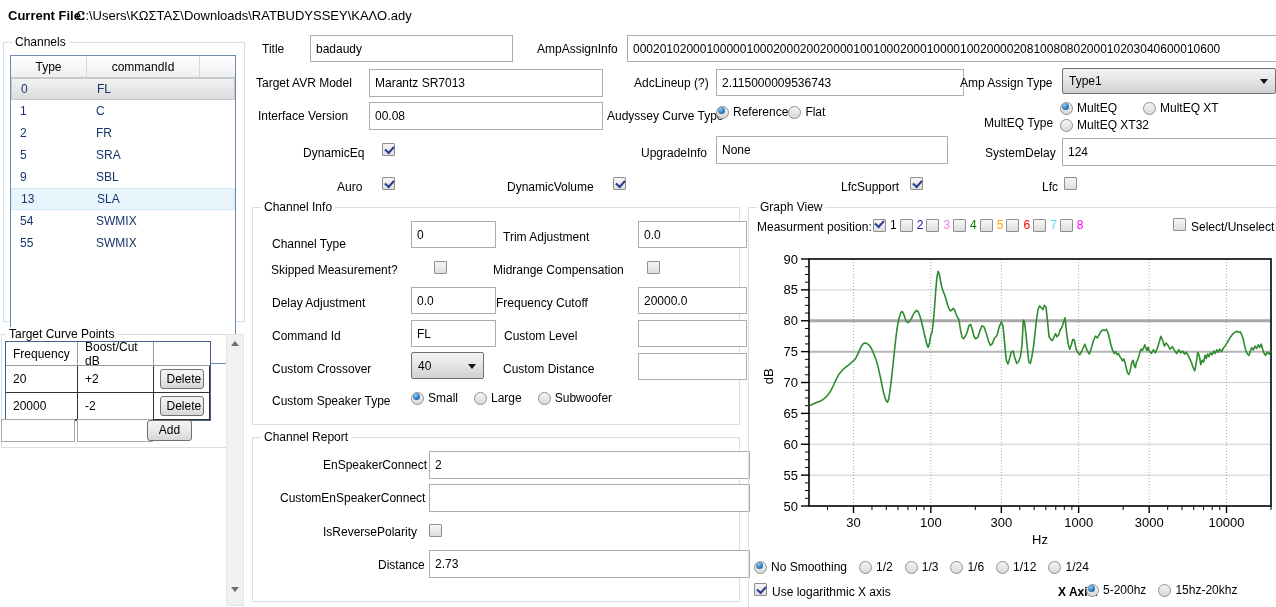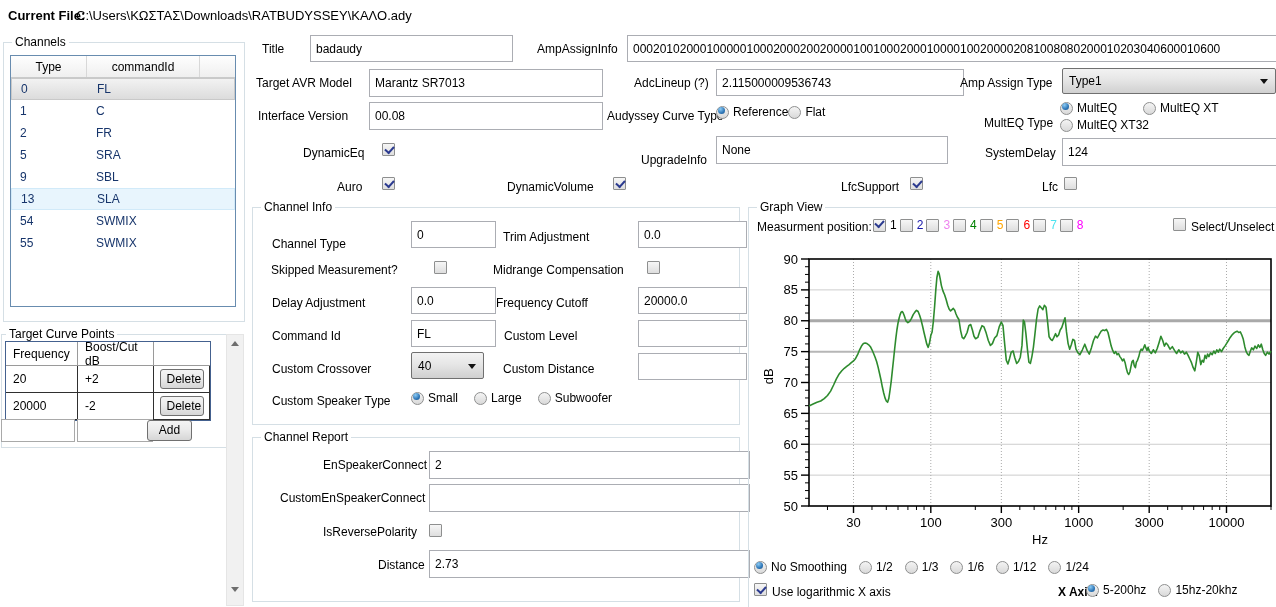--- a/index.html
+++ b/index.html
@@ -62,21 +62,21 @@
 </head>
 <body>
 
 <div id="app">
 
   <span class="label" style="left:8px;top:8px;font-size:13px;font-weight:bold;">Current File:</span>
   <span class="label" style="left:76px;top:8px;font-size:13px;">C:\Users\ΚΩΣΤΑΣ\Downloads\RATBUDYSSEY\ΚΑΛΟ.ady</span>
 
   <div class="gb" style="left:3px;top:42px;width:240px;height:278px;">
     <span class="gb-label">Channels</span>
-    <div class="dgrid" style="left:6px;top:12px;width:226px;height:252px;">
+    <div class="dgrid" style="left:6px;top:12px;width:226px;height:309px;">
       <div class="dg-header">
         <span class="dg-hcell col-type">Type</span>
         <span class="dg-hcell col-cmd">commandId</span>
         <span class="dg-hcell" style="flex:1;border-right:none;"></span>
       </div>
       <div id="channels-body">
           <div class="dg-row selected">
             <span class="dg-cell col-type">0</span>
             <span class="dg-cell col-cmd">FL</span>
           </div>
@@ -196,21 +196,21 @@
       </span>
       <span class="opt">
         <span class="radio inline selected"></span>
         <span>MultEQ XT32</span>
       </span>
     </div>
 
   <span class="label" style="left:303px;top:146px;">DynamicEq</span>
   <span class="checkbox checked" style="left:382px;top:143px;"></span>
 
-  <span class="label" style="left:641px;top:146px;margin-top:7px;">UpgradeInfo</span>
+  <span class="label" style="left:641px;top:146px;">UpgradeInfo</span>
   <div class="tb" style="left:716px;top:136px;width:220px;height:26px;">None</div>
 
   <span class="label" style="left:985px;top:146px;">SystemDelay</span>
   <div class="tb" style="left:1062px;top:138px;width:214px;height:26px;">124</div>
 
   <span class="label" style="left:337px;top:180px;">Auro</span>
   <span class="checkbox checked" style="left:382px;top:177px;"></span>
 
   <span class="label" style="left:507px;top:180px;">DynamicVolume</span>
   <span class="checkbox checked" style="left:613px;top:177px;"></span>

